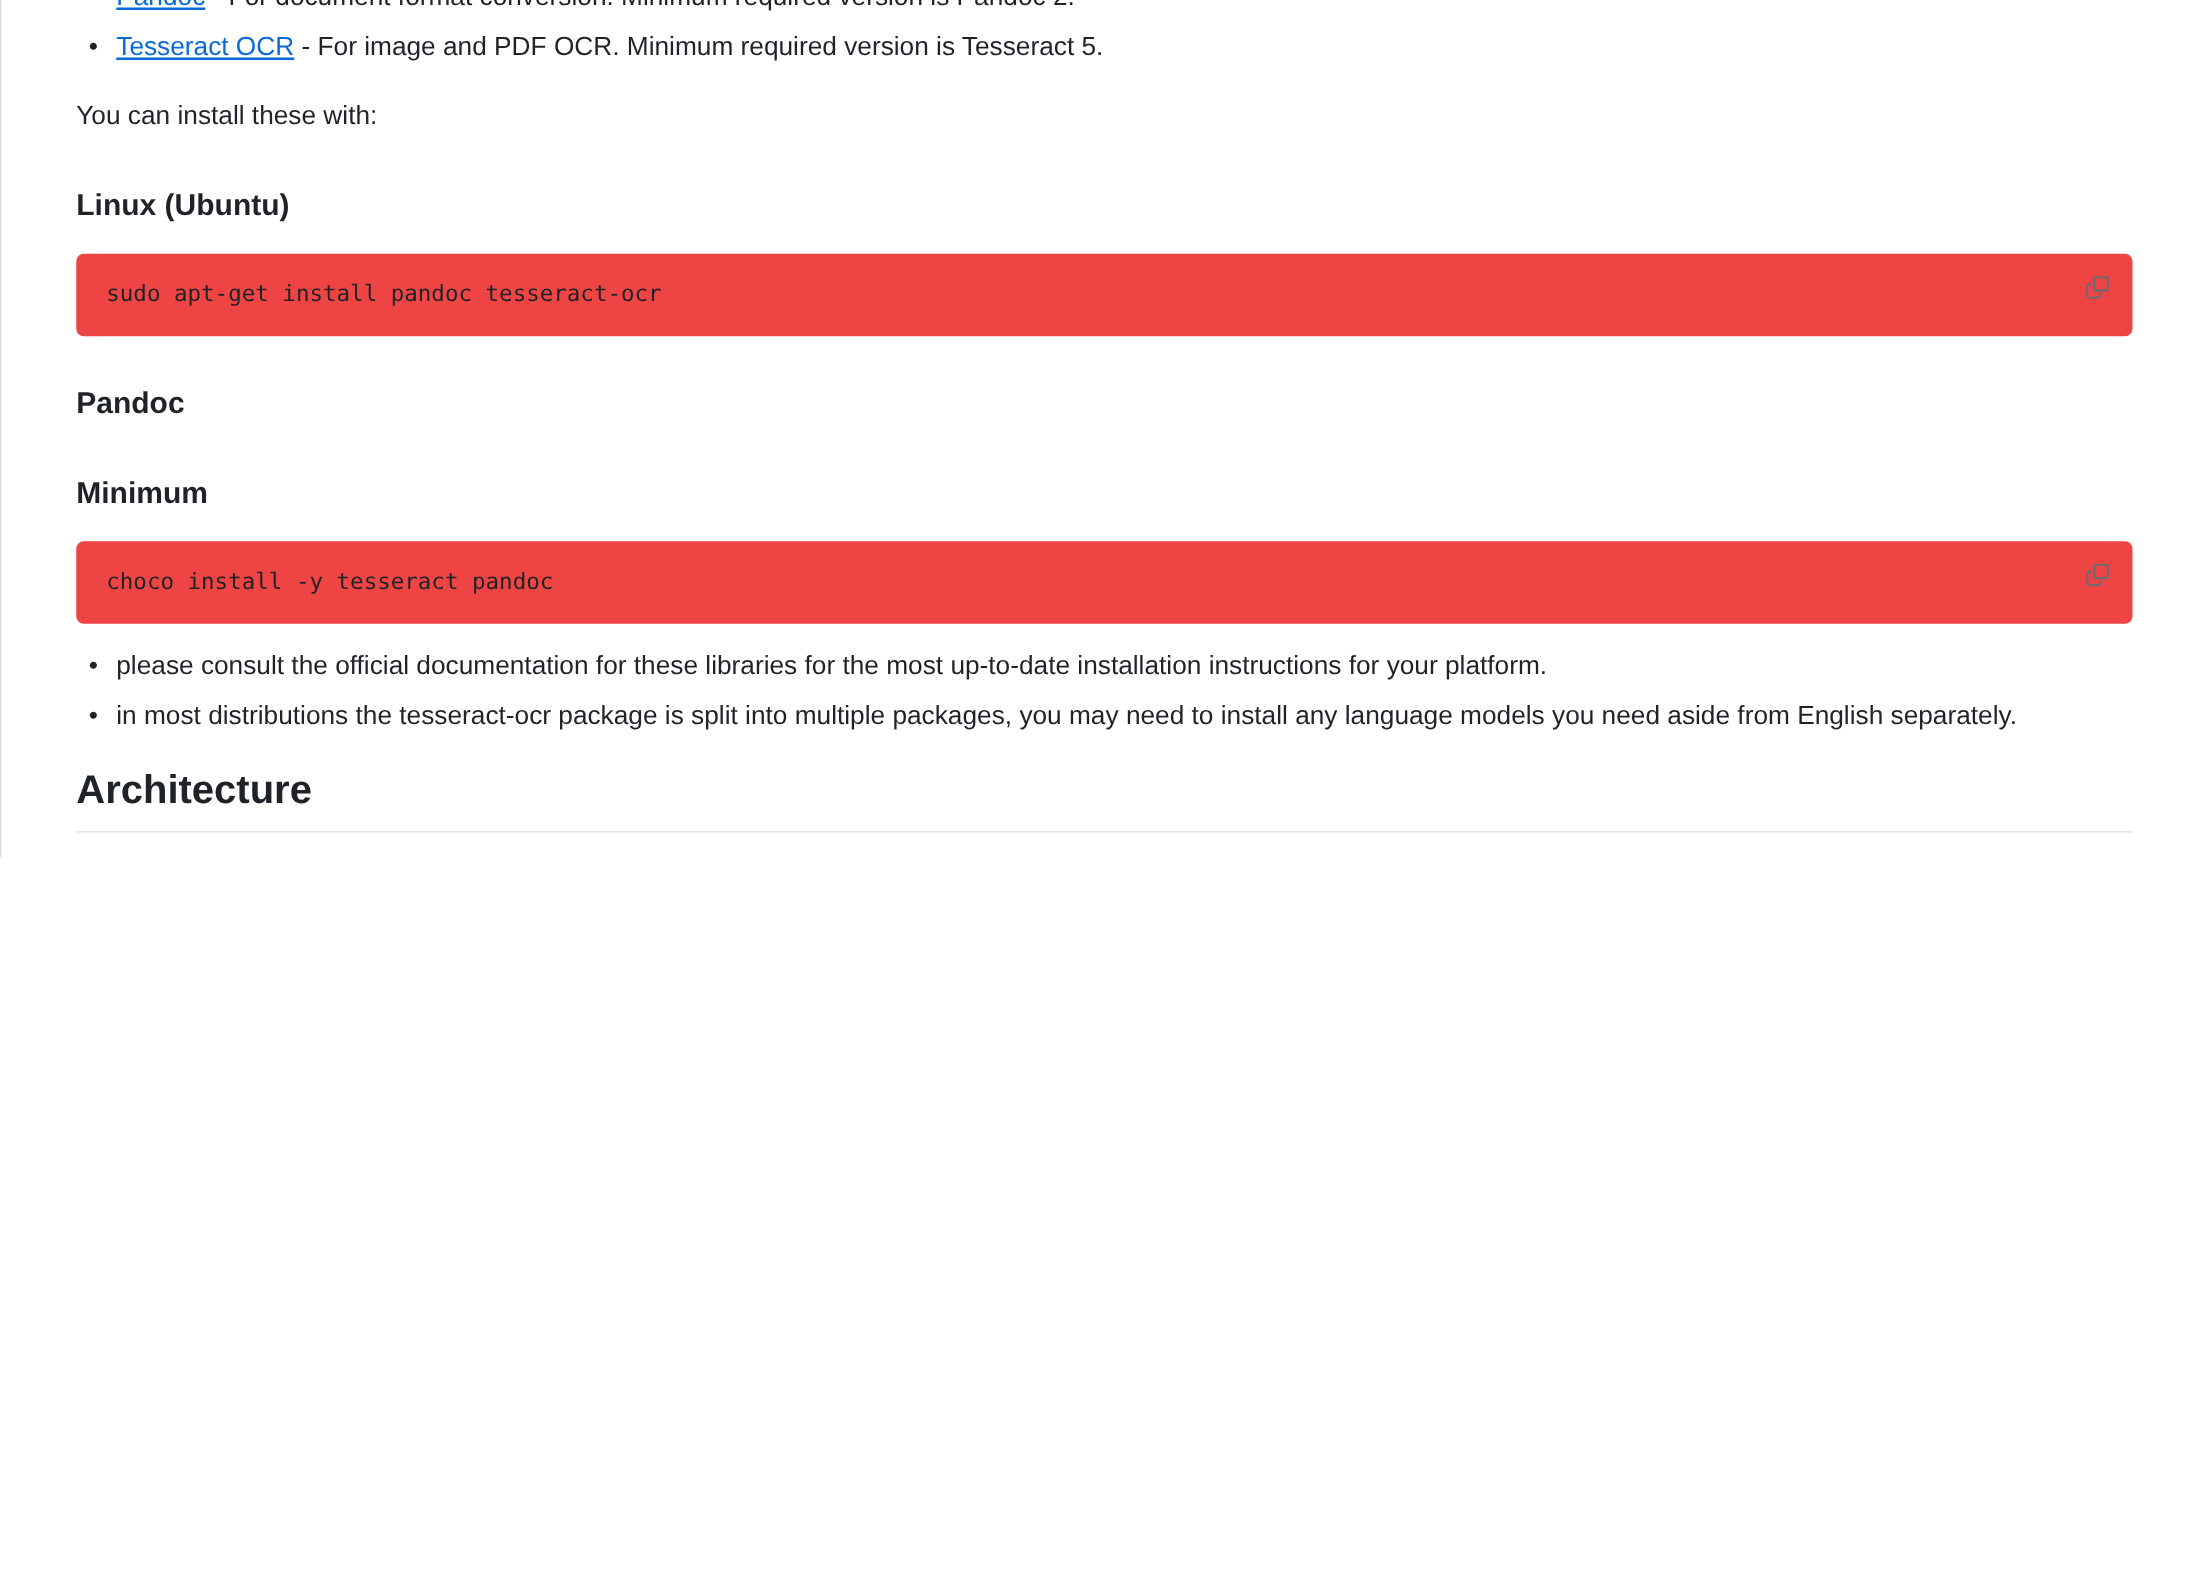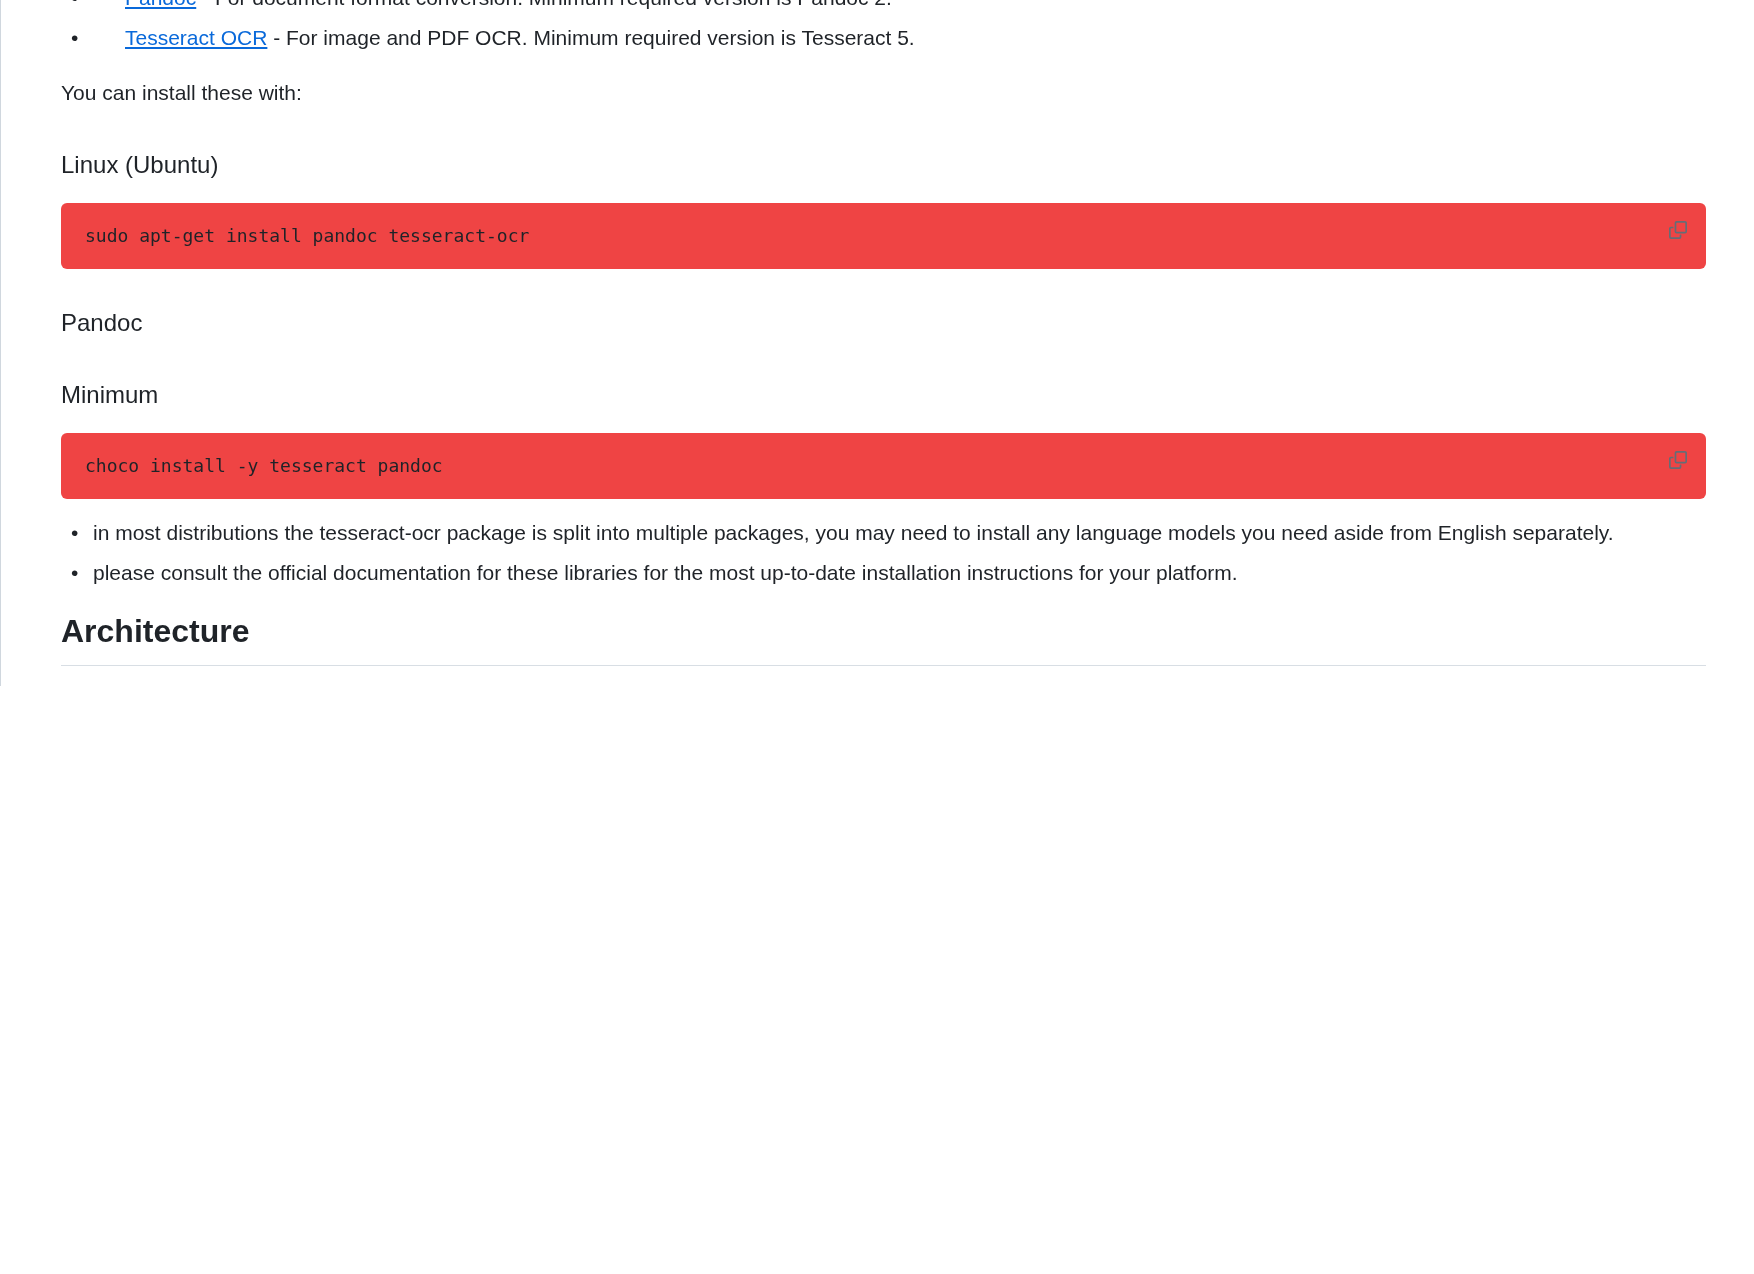--- a/index.html
+++ b/index.html
@@ -34,31 +34,30 @@
     }
     ul li::before {
       content: "•";
       position: absolute;
       left: -22px;
       font-size: 21px;
     }
     a {
       color: #0969da;
       text-decoration: underline;
-      margin-left: 32px;
     }
     p {
       font-size: 21px;
       line-height: 1.7;
       margin-bottom: 16px;
       margin-top: 20px;
     }
     h3 {
       font-size: 24px;
-      font-weight: 400;
+      font-weight: 700;
       margin-top: 36px;
       margin-bottom: 20px;
     }
     h2 {
       font-size: 32px;
       font-weight: 600;
       padding-bottom: 10px;
       border-bottom: 1px solid #d8dee4;
     }
     .code-block {
@@ -141,19 +140,19 @@
         <svg viewBox="0 0 16 16" fill="currentColor">
           <path d="M0 6.75C0 5.784.784 5 1.75 5h1.5a.75.75 0 0 1 0 1.5h-1.5a.25.25 0 0 0-.25.25v7.5c0 .138.112.25.25.25h7.5a.25.25 0 0 0 .25-.25v-1.5a.75.75 0 0 1 1.5 0v1.5A1.75 1.75 0 0 1 9.25 16h-7.5A1.75 1.75 0 0 1 0 14.25Z"></path>
           <path d="M5 1.75C5 .784 5.784 0 6.75 0h7.5C15.216 0 16 .784 16 1.75v7.5A1.75 1.75 0 0 1 14.25 11h-7.5A1.75 1.75 0 0 1 5 9.25Zm1.75-.25a.25.25 0 0 0-.25.25v7.5c0 .138.112.25.25.25h7.5a.25.25 0 0 0 .25-.25v-7.5a.25.25 0 0 0-.25-.25Z"></path>
         </svg>
       </span>
     </button>
   </div>
 
 
   <ul>
+    <li>please consult the official documentation for these libraries for the most up-to-date installation instructions for your platform.</li>
     <li>in most distributions the tesseract-ocr package is split into multiple packages, you may need to install any language models you need aside from English separately.</li>
-    <li>please consult the official documentation for these libraries for the most up-to-date installation instructions for your platform.</li>
   </ul>
 
   <h2>Architecture</h2>
 
 </div>
 
 </body></html>

